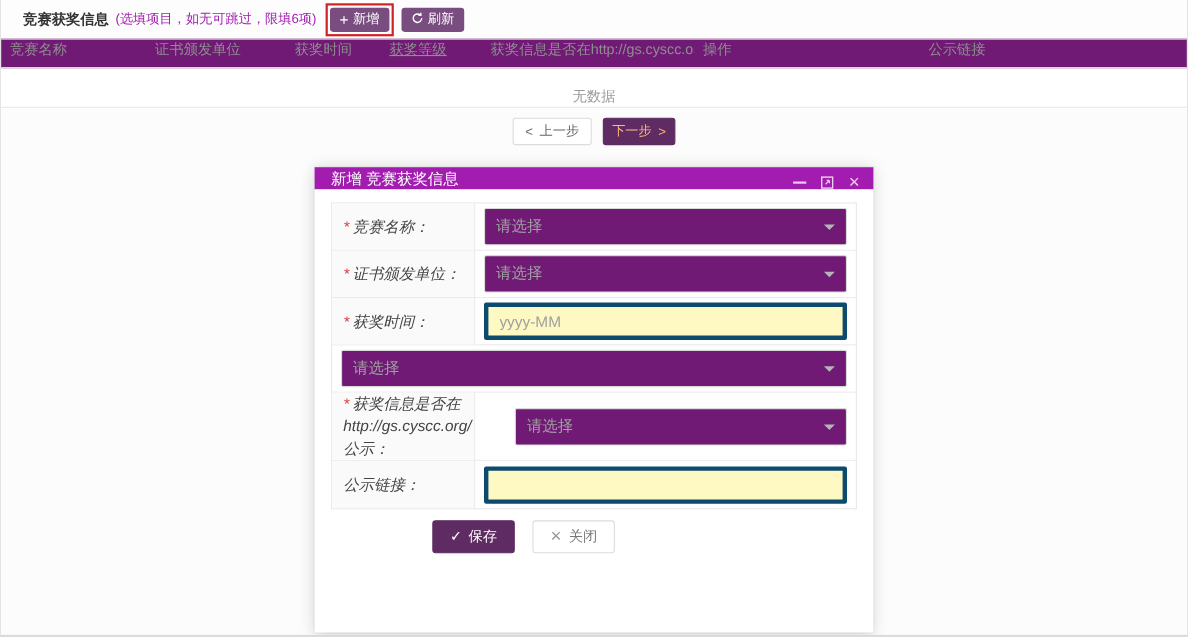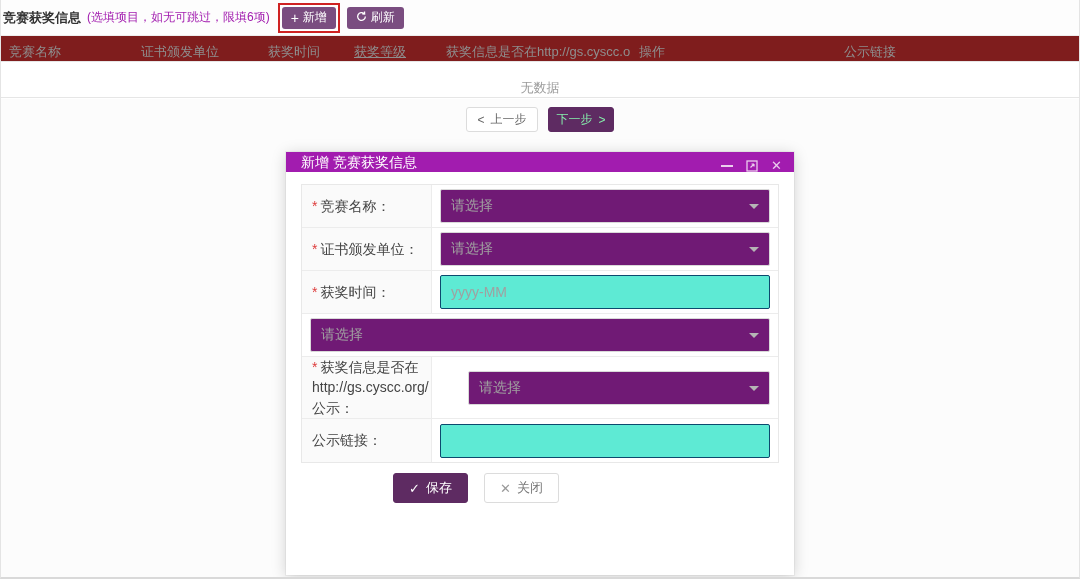--- a/index.html
+++ b/index.html
@@ -3,59 +3,59 @@
 <meta charset="utf-8">
 <style>
   * { margin:0; padding:0; box-sizing:border-box; }
   html,body { background:#fff; }
   .screen {
     position:relative; width:1080px; height:579px; overflow:hidden;
     background:#fff; font-family:"Liberation Sans","DejaVu Sans",sans-serif;
     border-left:1px solid #e4e4e4; border-right:1px solid #e4e4e4; border-bottom:2px solid #d9d9d9;
   }
   
-  .toolbar { position:absolute; top:0; left:0; right:0; height:35px; display:flex; align-items:center; padding-left:2px; background:#fdfdfd; }
+  .toolbar { position:absolute; top:0; left:0; right:0; height:35px; display:flex; align-items:center; padding-left:20px; background:#fdfdfd; }
   .tb-title { font-size:13px; font-weight:bold; color:#333; }
   .tb-note { font-size:12px; color:#a21caf; margin-left:6px; }
   .annot-box { margin-left:8px; border:2px solid #cf2222; padding:2px; display:flex; }
   .btn-purple-sm { background:#7a4d80; color:#fff; font-size:12px; height:22px; padding:0 9px; display:flex; align-items:center; gap:4px; border-radius:3px; border:none; cursor:pointer; font-family:inherit; }
   .btn-refresh { margin-left:7px; }
   .plus { font-size:14px; line-height:1; }
   
-  .thead { position:absolute; top:35px; left:0; right:0; height:27px; background:#7f1d1d; border-top:1px solid #ededed; border-bottom:1px solid #e7e7e7; display:flex; align-items:flex-end; font-size:13px; color:#8e8e8e; }
+  .thead { position:absolute; top:35px; left:0; right:0; height:27px; background:#701a75; border-top:1px solid #ededed; border-bottom:1px solid #e7e7e7; display:flex; align-items:flex-start; font-size:13px; color:#8e8e8e; }
   .th { padding-left:8px; overflow:hidden; white-space:nowrap; }
   .th:nth-child(1){width:132px;} .th:nth-child(2){width:127px;} .th:nth-child(3){width:86px;}
   .th:nth-child(4){width:92px;text-decoration:underline;} .th:nth-child(5){width:193px;} .th:nth-child(6){width:205px;}
   .th:nth-child(7){flex:1;}
   .trow-empty { position:absolute; top:63px; left:0; right:0; height:35px; background:#fff; border-bottom:1px solid #e6e6e6; display:flex; align-items:flex-end; justify-content:center; font-size:13px; color:#9b9b9b; }
   .lower { position:absolute; top:99px; left:0; right:0; bottom:0; background:#fcfcfc; }
   
   .pagination { position:absolute; top:107px; left:465px; display:flex; gap:10px; }
   .btn-prev { width:72px; height:25px; background:#fff; border:1px solid #dcdcdc; border-radius:3px; color:#666; font-size:12px; display:flex; align-items:center; justify-content:center; gap:6px; cursor:pointer; font-family:inherit; }
-  .btn-next { width:66px; height:25px; background:#5e2b62; border:1px solid #5e2b62; border-radius:3px; color:#86efac; font-size:12px; display:flex; align-items:center; justify-content:center; gap:6px; cursor:pointer; font-family:inherit; }
+  .btn-next { width:66px; height:25px; background:#5e2b62; border:1px solid #5e2b62; border-radius:3px; color:#fdba74; font-size:12px; display:flex; align-items:center; justify-content:center; gap:6px; cursor:pointer; font-family:inherit; }
   .chev { font-size:12px; }
   
   .modal { position:absolute; left:285px; top:152px; width:508px; height:423px; background:#fff; box-shadow:0 2px 14px rgba(0,0,0,0.18), 0 0 0 1px rgba(0,0,0,0.04); }
   .modal-header { height:20px; background:#a21caf; display:flex; align-items:flex-end; padding:0 12px 0 15px; }
   .mh-title { color:#fff; font-size:14px; }
   .mh-controls { margin-left:auto; display:flex; align-items:center; gap:13px; color:rgba(255,255,255,0.78); }
   .mh-btn { cursor:pointer; display:flex; align-items:center; font-size:13px; line-height:1; }
   .min-bar { display:block; width:12px; height:2px; background:rgba(255,255,255,0.78); }
   .modal-body { padding:12px 15px 0 15px; }
   .form-table { border:1px solid #e8e8e8; }
   .frow { display:flex; border-bottom:1px solid #ececec; height:43px; }
   .frow:last-child { border-bottom:none; }
   .frow.tall { height:62px;gap:28px; }
   .fl { width:130px; background:#fafafa; border-right:1px solid #ececec; padding:4px 6px 4px 10px; font-size:14px; color:#444; display:flex; flex-direction:column; justify-content:center; line-height:1.45; }
-  .lbl-line { display:block; }
+  .lbl-line { display:block;font-style:italic; }
   .req { color:#dd3b3b; margin-right:3px; }
   .fv { flex:1; display:flex; align-items:center; padding:0 8px; }
   .sel { position:relative; width:100%; height:34px; border:1px solid #d9d9d9; border-radius:2px; background:#701a75; display:flex; align-items:center; padding:0 10px; font-size:14px; color:#a0a0a0; cursor:pointer; }
   .caret { position:absolute; right:10px; top:14px; width:0; height:0; border-left:5px solid transparent; border-right:5px solid transparent; border-top:5px solid #b5b5b5; }
-  .inp { width:100%; height:34px; border:1px solid #0c4a6e; border-radius:2px; padding:0 10px; font-size:14px; color:#555; font-family:inherit; background:#5eead4; }
+  .inp { width:100%; height:34px; border:4px solid #0c4a6e; border-radius:2px; padding:0 10px; font-size:14px; color:#555; font-family:inherit; background:#fef9c3; }
   .inp::placeholder { color:#a0a0a0; }
   .modal-actions { margin-top:10px; margin-left:92px; display:flex; gap:16px; }
   .btn-save { width:75px; height:30px; background:#5e2b62; border:1px solid #5e2b62; border-radius:3px; color:#fff; font-size:13px; display:flex; align-items:center; justify-content:center; gap:6px; cursor:pointer; font-family:inherit; }
   .btn-cancel { width:75px; height:30px; background:#fff; border:1px solid #dcdcdc; border-radius:3px; color:#777; font-size:13px; display:flex; align-items:center; justify-content:center; gap:6px; cursor:pointer; font-family:inherit; }
   .x-gray { color:#999; }
 </style>
 </head>
 <body>
 
 <div class="screen">

